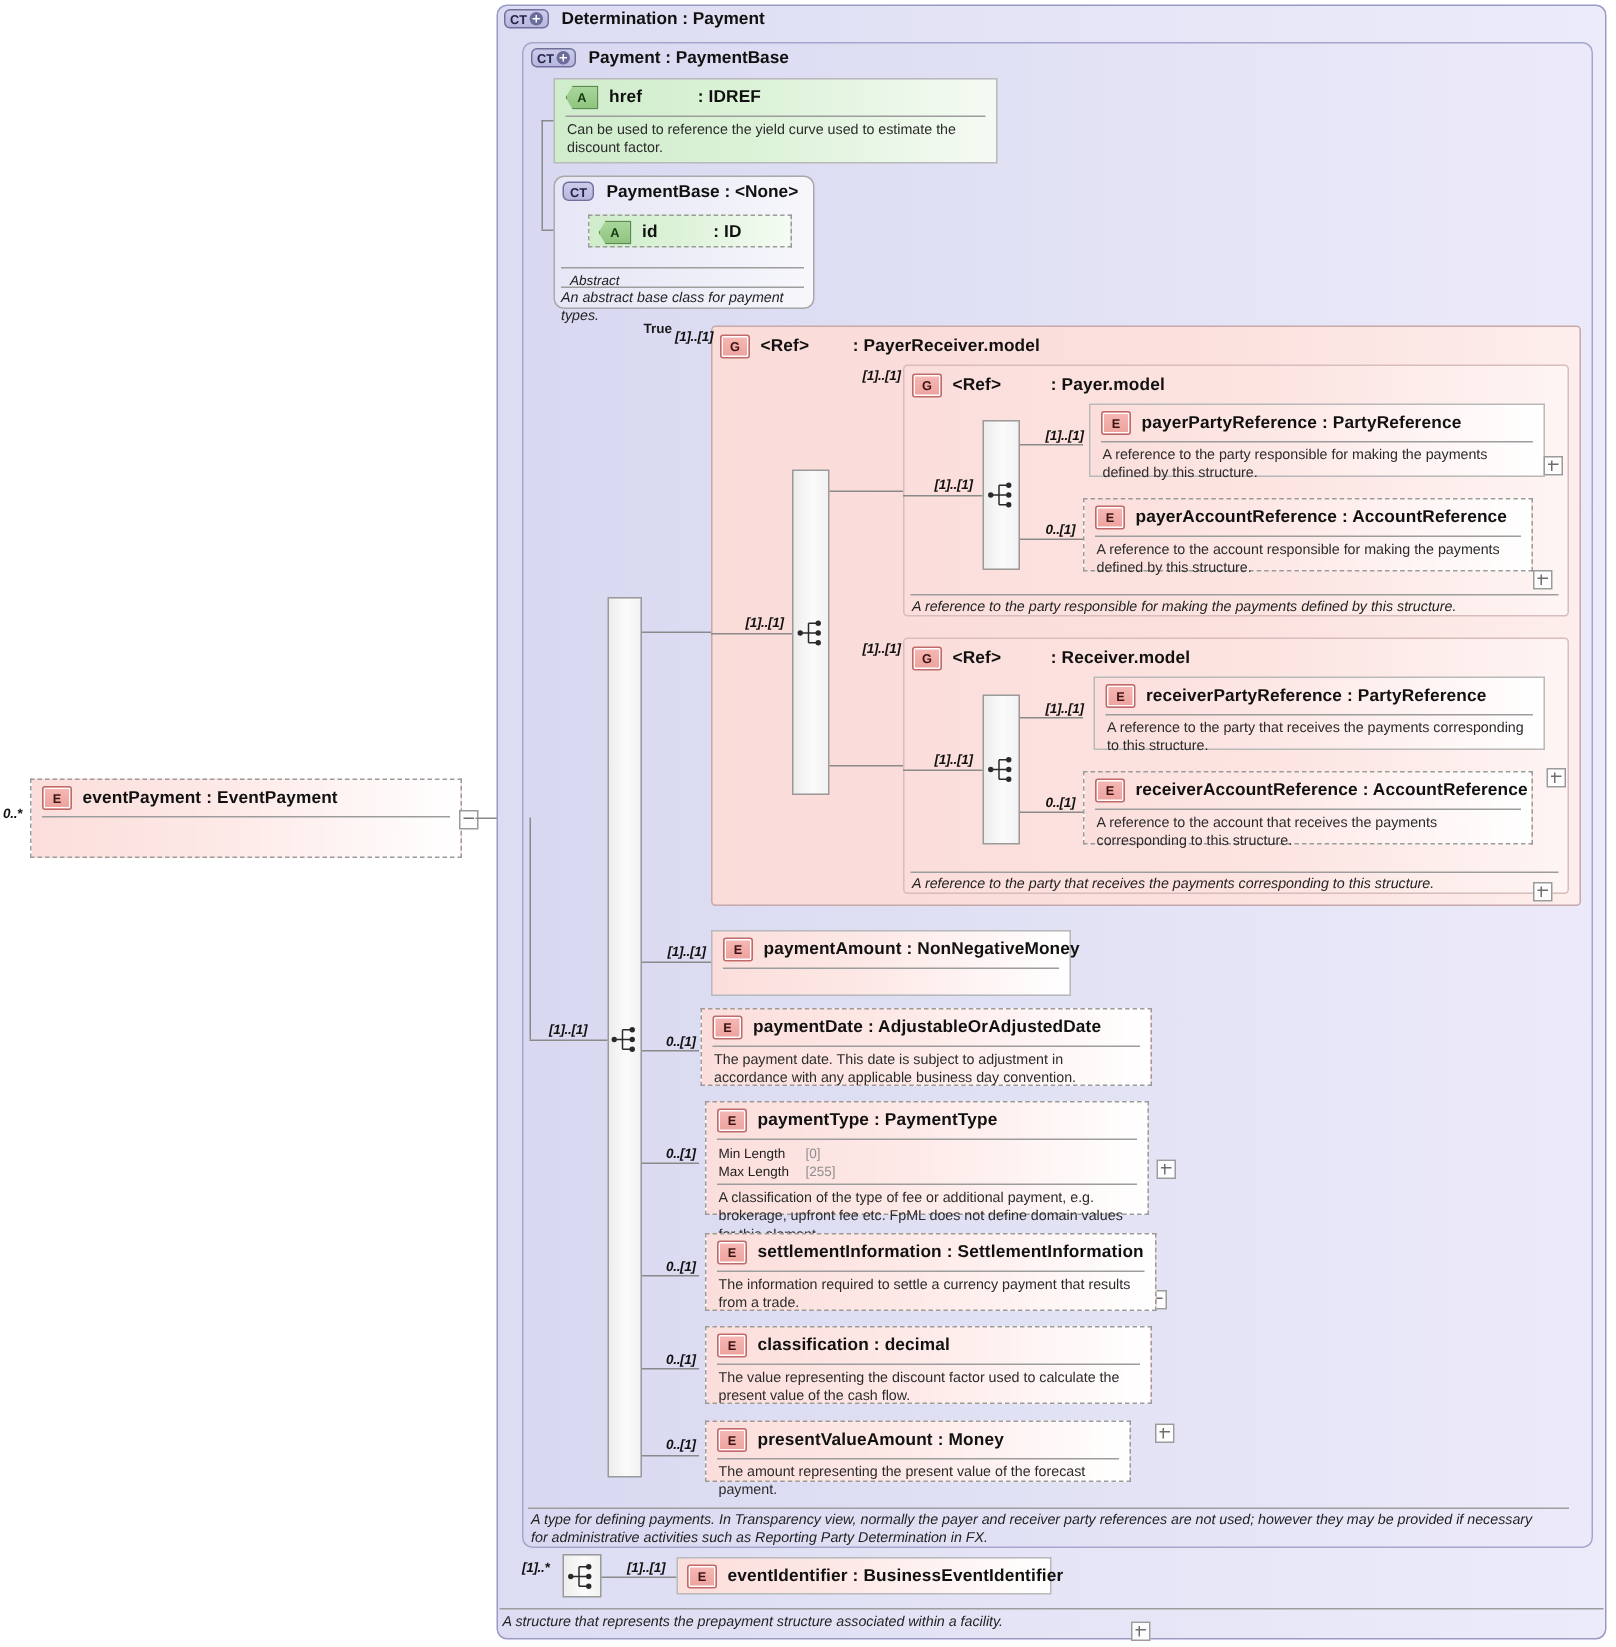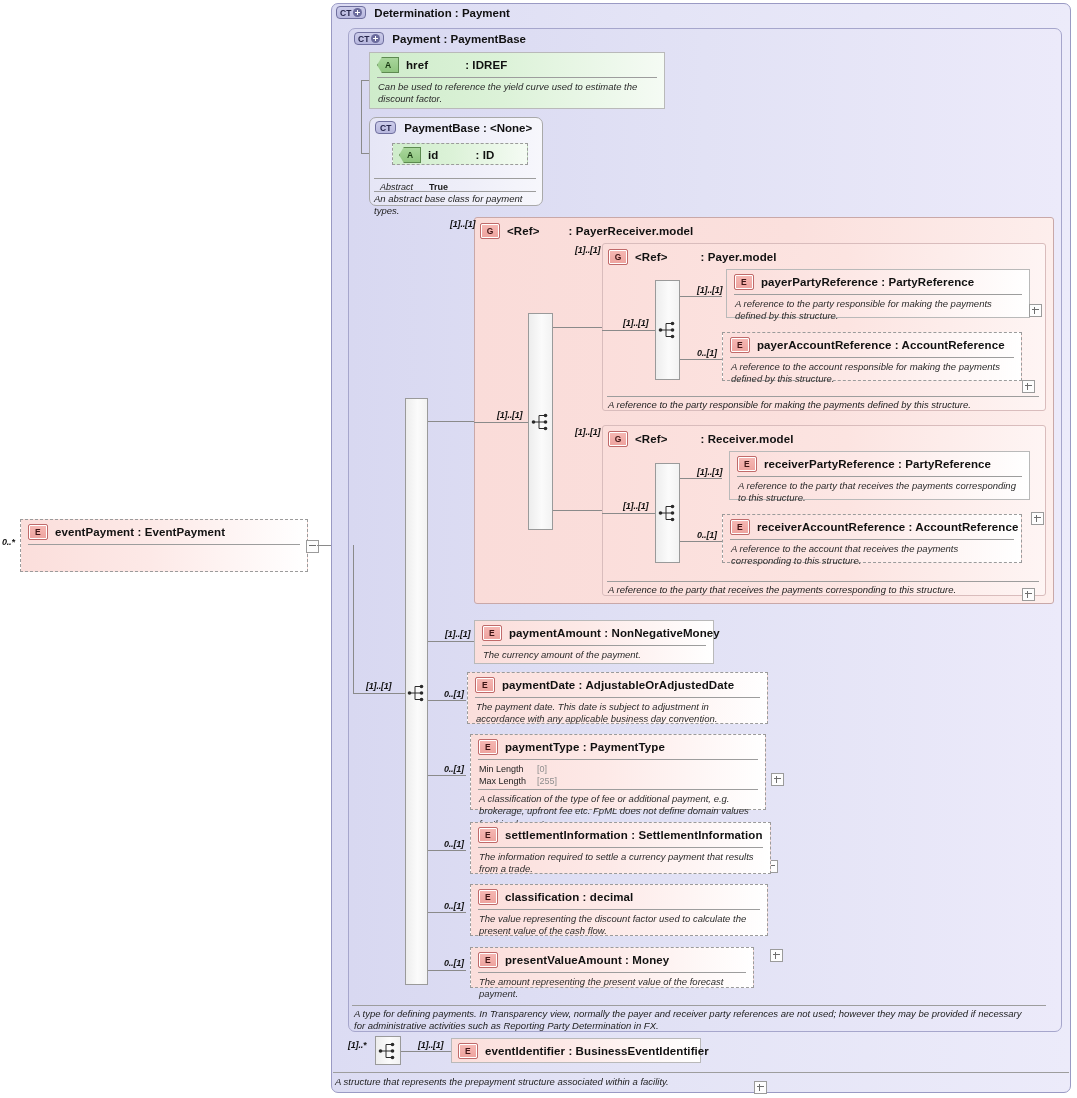--- a/index.html
+++ b/index.html
@@ -44,29 +44,29 @@
     background:linear-gradient(to right,#cfeccb 0%,#dcf2d8 45%,#f5fbf4 100%);
   }
   .node.green.opt{border:1px dashed #9b9b9b;}
   .node-title{
     display:flex;align-items:center;gap:7px;
     padding:4px 6px 4px 7px;font-weight:bold;font-size:11.5px;color:#111;
     letter-spacing:.1px;white-space:nowrap;
   }
   .node-sep{height:1px;background:#9d9d9d;margin:0 7px;}
   .node-doc{
-    padding:3px 8px 5px 8px;font-style:italic;font-size:9.5px;line-height:1.28;color:#2b2b2b;
+    padding:3px 8px 5px 8px;font-size:9.5px;line-height:1.28;color:#2b2b2b;
   }
   .facet-tbl{padding:3px 8px 2px 8px;font-size:9px;line-height:1.35;}
   .facet-row{display:flex;}
   .facet-name{width:58px;color:#1e1e1e;}
   .facet-val{color:#8e8e8e;}
   .abstract-row{padding:2px 8px 0 8px;font-size:9px;display:flex;gap:16px;}
   .abstract-row .k{font-style:italic;}
-  .abstract-row .v{font-weight:bold;}
+  .abstract-row .v{font-weight:bold;margin-top:32px;}
 
   
   .badge-e,.badge-g{
     width:18px;height:14px;border:1px solid #c06a6a;border-radius:2px;
     background:linear-gradient(to bottom,#f6b8b4,#eda29d);
     font-size:8.5px;font-weight:bold;color:#3d1414;
     display:flex;align-items:center;justify-content:center;flex:0 0 auto;
     box-shadow:inset 0 0 0 1px #fff;
   }
   .badge-a{
@@ -361,21 +361,20 @@
 
 <div class="foot-sep" style="left:607px;top:581px;width:432px;"></div>
 <div class="foot" style="left:608px;top:584px;width:430px;">A reference to the party that receives the payments corresponding to this structure.</div>
 
 <div class="abs node" style="left:474px;top:620px;width:240px;height:44px;">
   <div class="node-title">
     <span class="badge-e">E</span>
     <span>paymentAmount : NonNegativeMoney</span>
   </div>
   <div class="node-sep"></div>
-  <div class="node-doc">The currency amount of the payment.</div>
 </div>
 <div class="card" style="left:445px;top:629px;">[1]..[1]</div>
 <div class="expand plus" style="left:717px;top:637px;"></div>
 
 <div class="abs node opt" style="left:467px;top:672px;width:301px;height:52px;">
   <div class="node-title">
     <span class="badge-e">E</span>
     <span>paymentDate : AdjustableOrAdjustedDate</span>
   </div>
   <div class="node-sep"></div>

